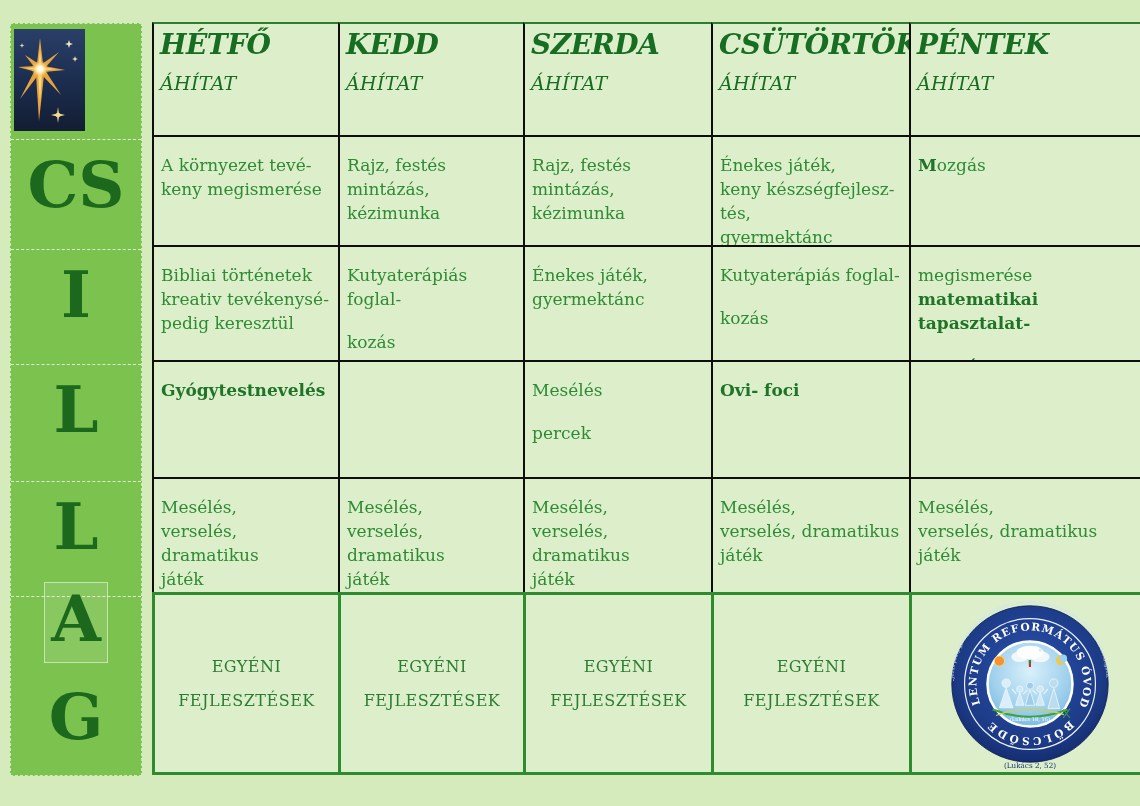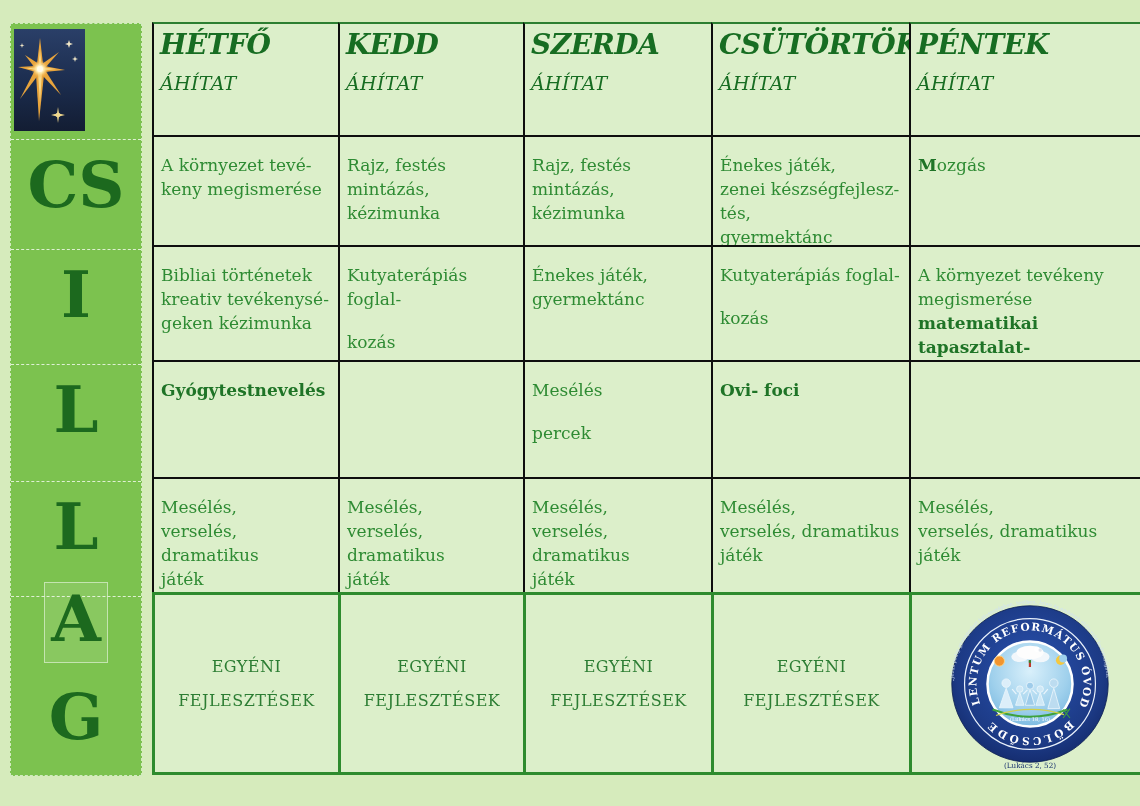--- a/index.html
+++ b/index.html
@@ -140,46 +140,45 @@
       <div class="tcell body-cell r1 c1">
         <div class="line"><span>Rajz, festés mintázás,</span></div>
         <div class="line"><span>kézimunka</span></div>
       </div>
       <div class="tcell body-cell r1 c2">
         <div class="line"><span>Rajz, festés mintázás,</span></div>
         <div class="line"><span>kézimunka</span></div>
       </div>
       <div class="tcell body-cell r1 c3">
         <div class="line"><span>Énekes játék,</span></div>
-        <div class="line"><span>zenei készségfejlesz-</span></div>
+        <div class="line"><span>keny készségfejlesz-</span></div>
         <div class="line"><span>tés,</span></div>
         <div class="line"><span>gyermektánc</span></div>
       </div>
       <div class="tcell body-cell r1 c4">
         <div class="line"><span class="b">M</span><span>ozgás</span></div>
       </div>
       <div class="tcell body-cell r2 c0">
         <div class="line"><span>Bibliai történetek</span></div>
         <div class="line"><span>kreativ tevékenysé-</span></div>
-        <div class="line"><span>geken kézimunka</span></div>
+        <div class="line"><span>pedig keresztül</span></div>
       </div>
       <div class="tcell body-cell r2 c1">
         <div class="line"><span>Kutyaterápiás foglal-</span></div>
         <div class="line gap"><span>kozás</span></div>
       </div>
       <div class="tcell body-cell r2 c2">
         <div class="line"><span>Énekes játék,</span></div>
         <div class="line"><span>gyermektánc</span></div>
       </div>
       <div class="tcell body-cell r2 c3">
         <div class="line"><span>Kutyaterápiás foglal-</span></div>
         <div class="line gap"><span>kozás</span></div>
       </div>
       <div class="tcell body-cell r2 c4">
-        <div class="line"><span>A környezet tevékeny</span></div>
         <div class="line"><span>megismerése</span></div>
         <div class="line"><span class="b">matematikai tapasztalat-</span></div>
         <div class="line gap"><span class="b">szerzés</span></div>
       </div>
       <div class="tcell body-cell r3 c0">
         <div class="line"><span class="b">Gyógytestnevelés</span></div>
       </div>
       <div class="tcell body-cell r3 c1"></div>
       <div class="tcell body-cell r3 c2">
         <div class="line"><span>Mesélés</span></div>

